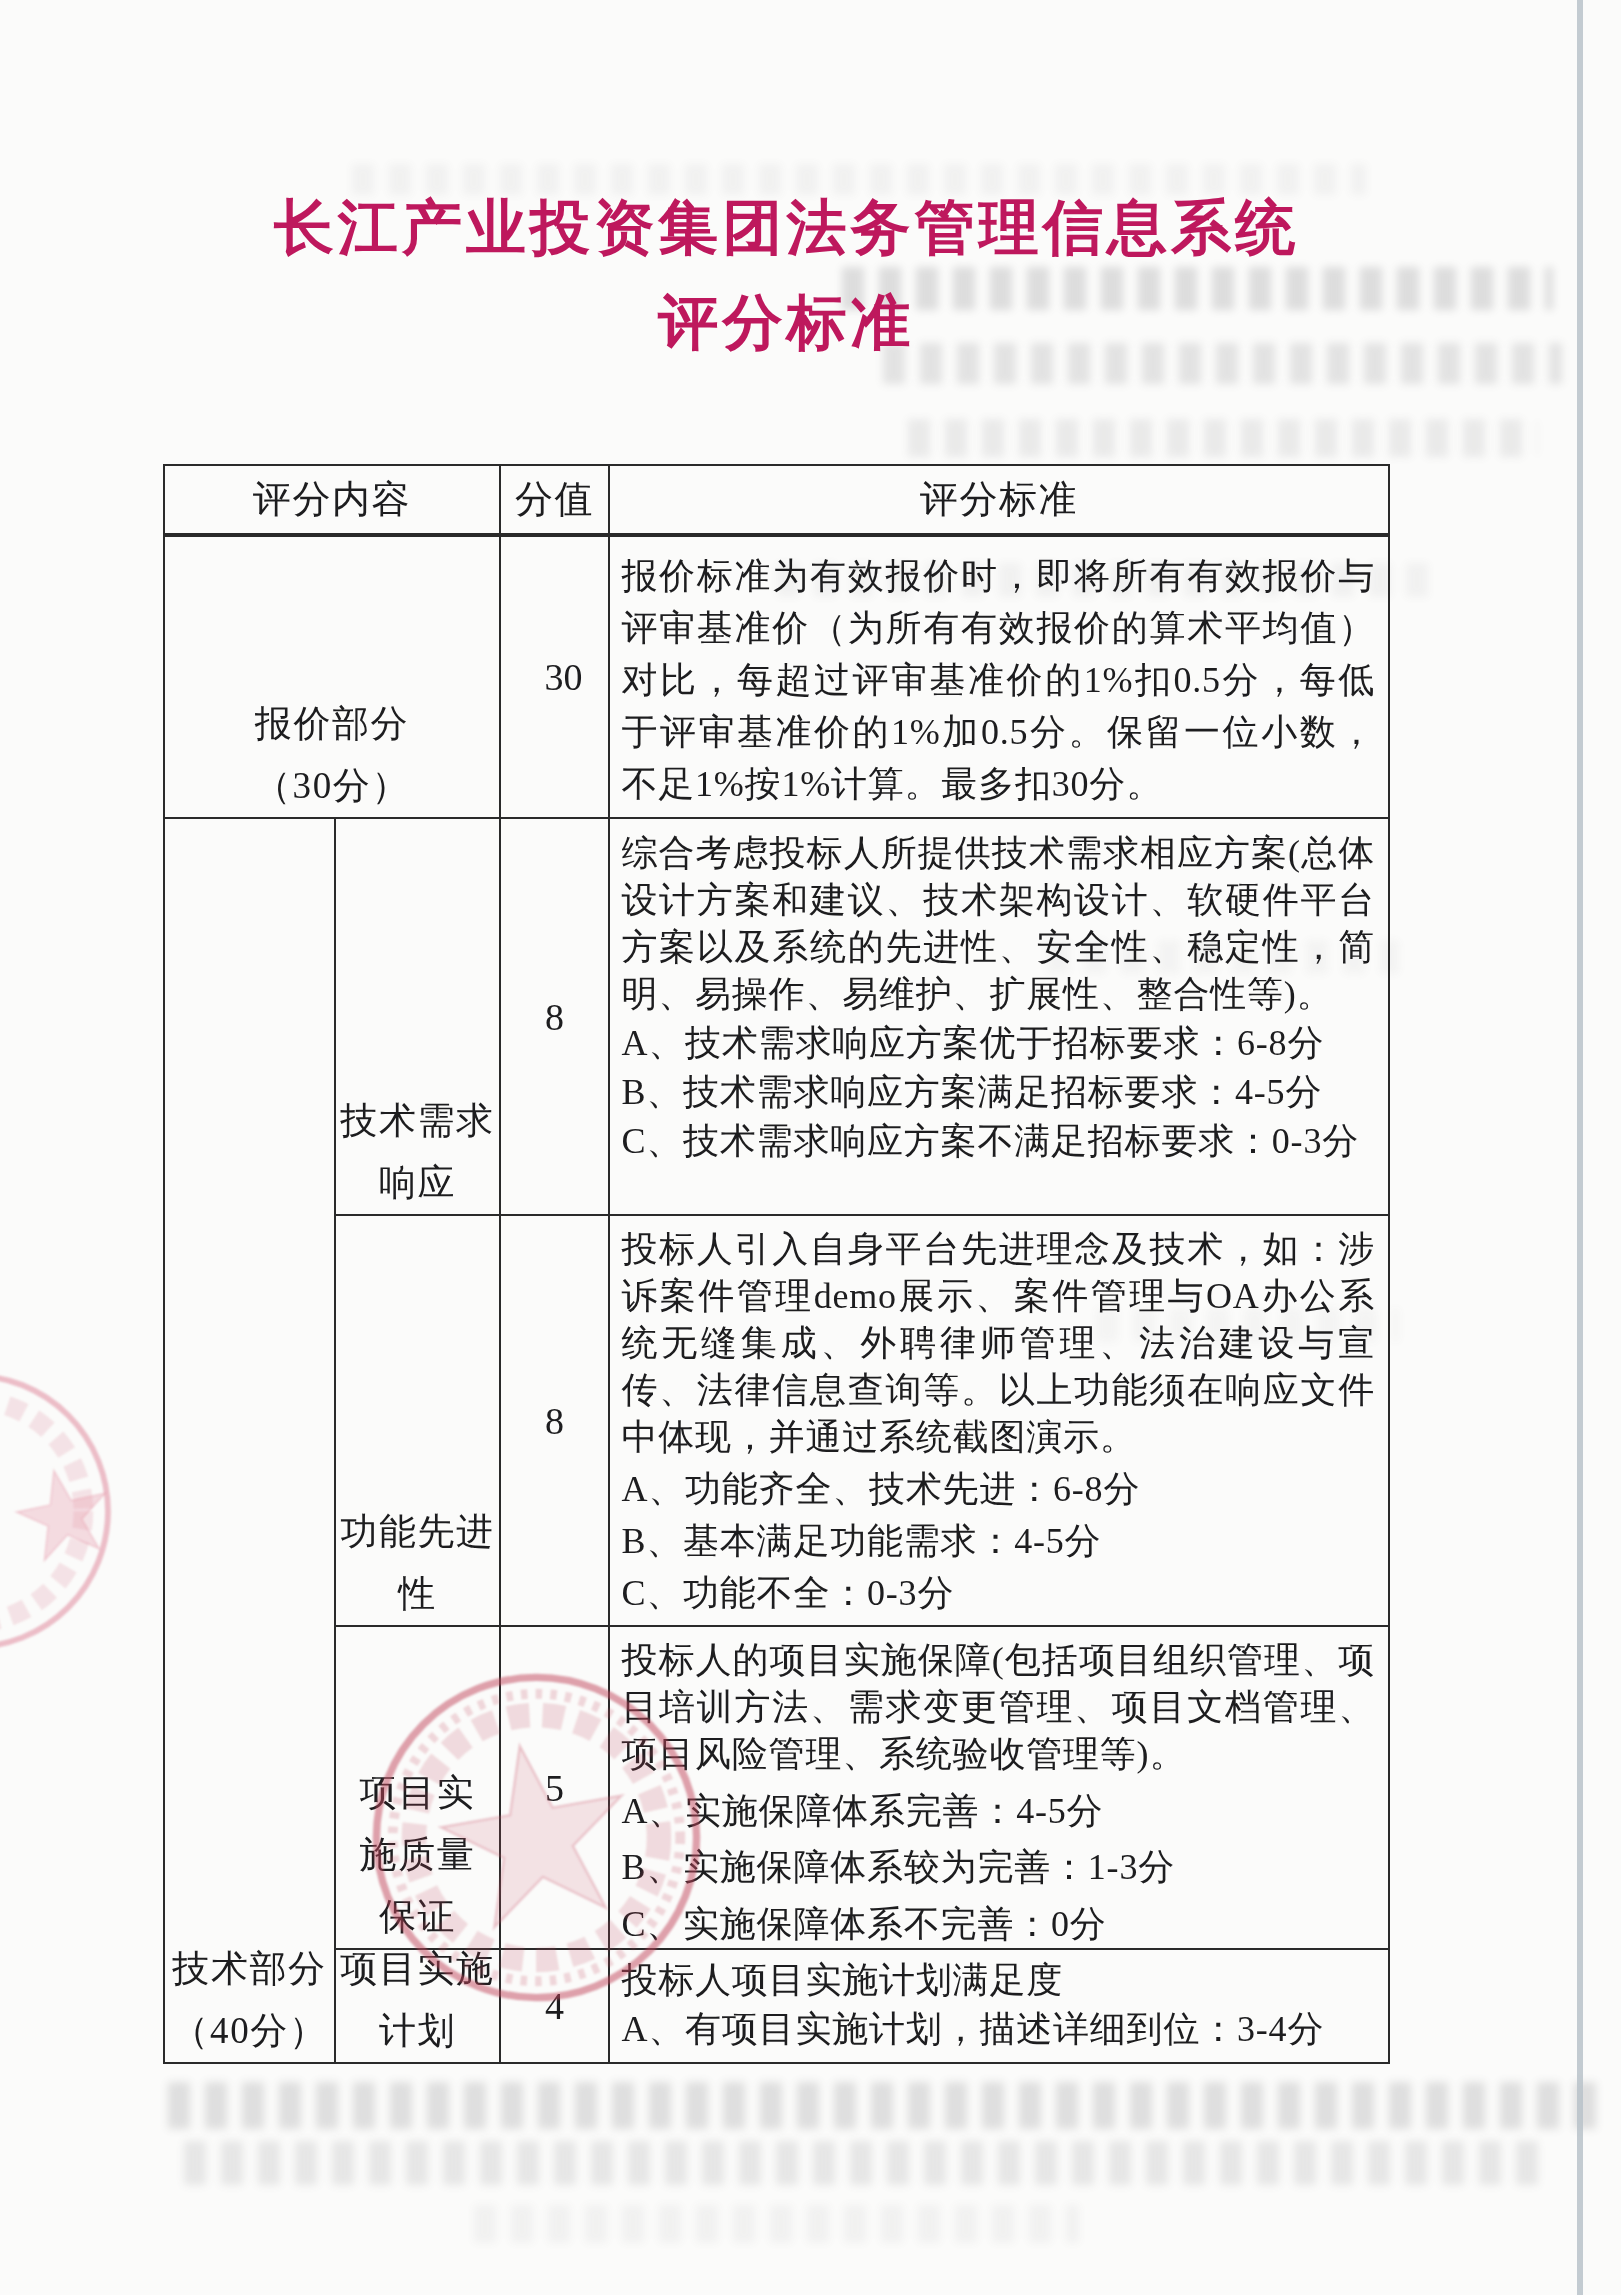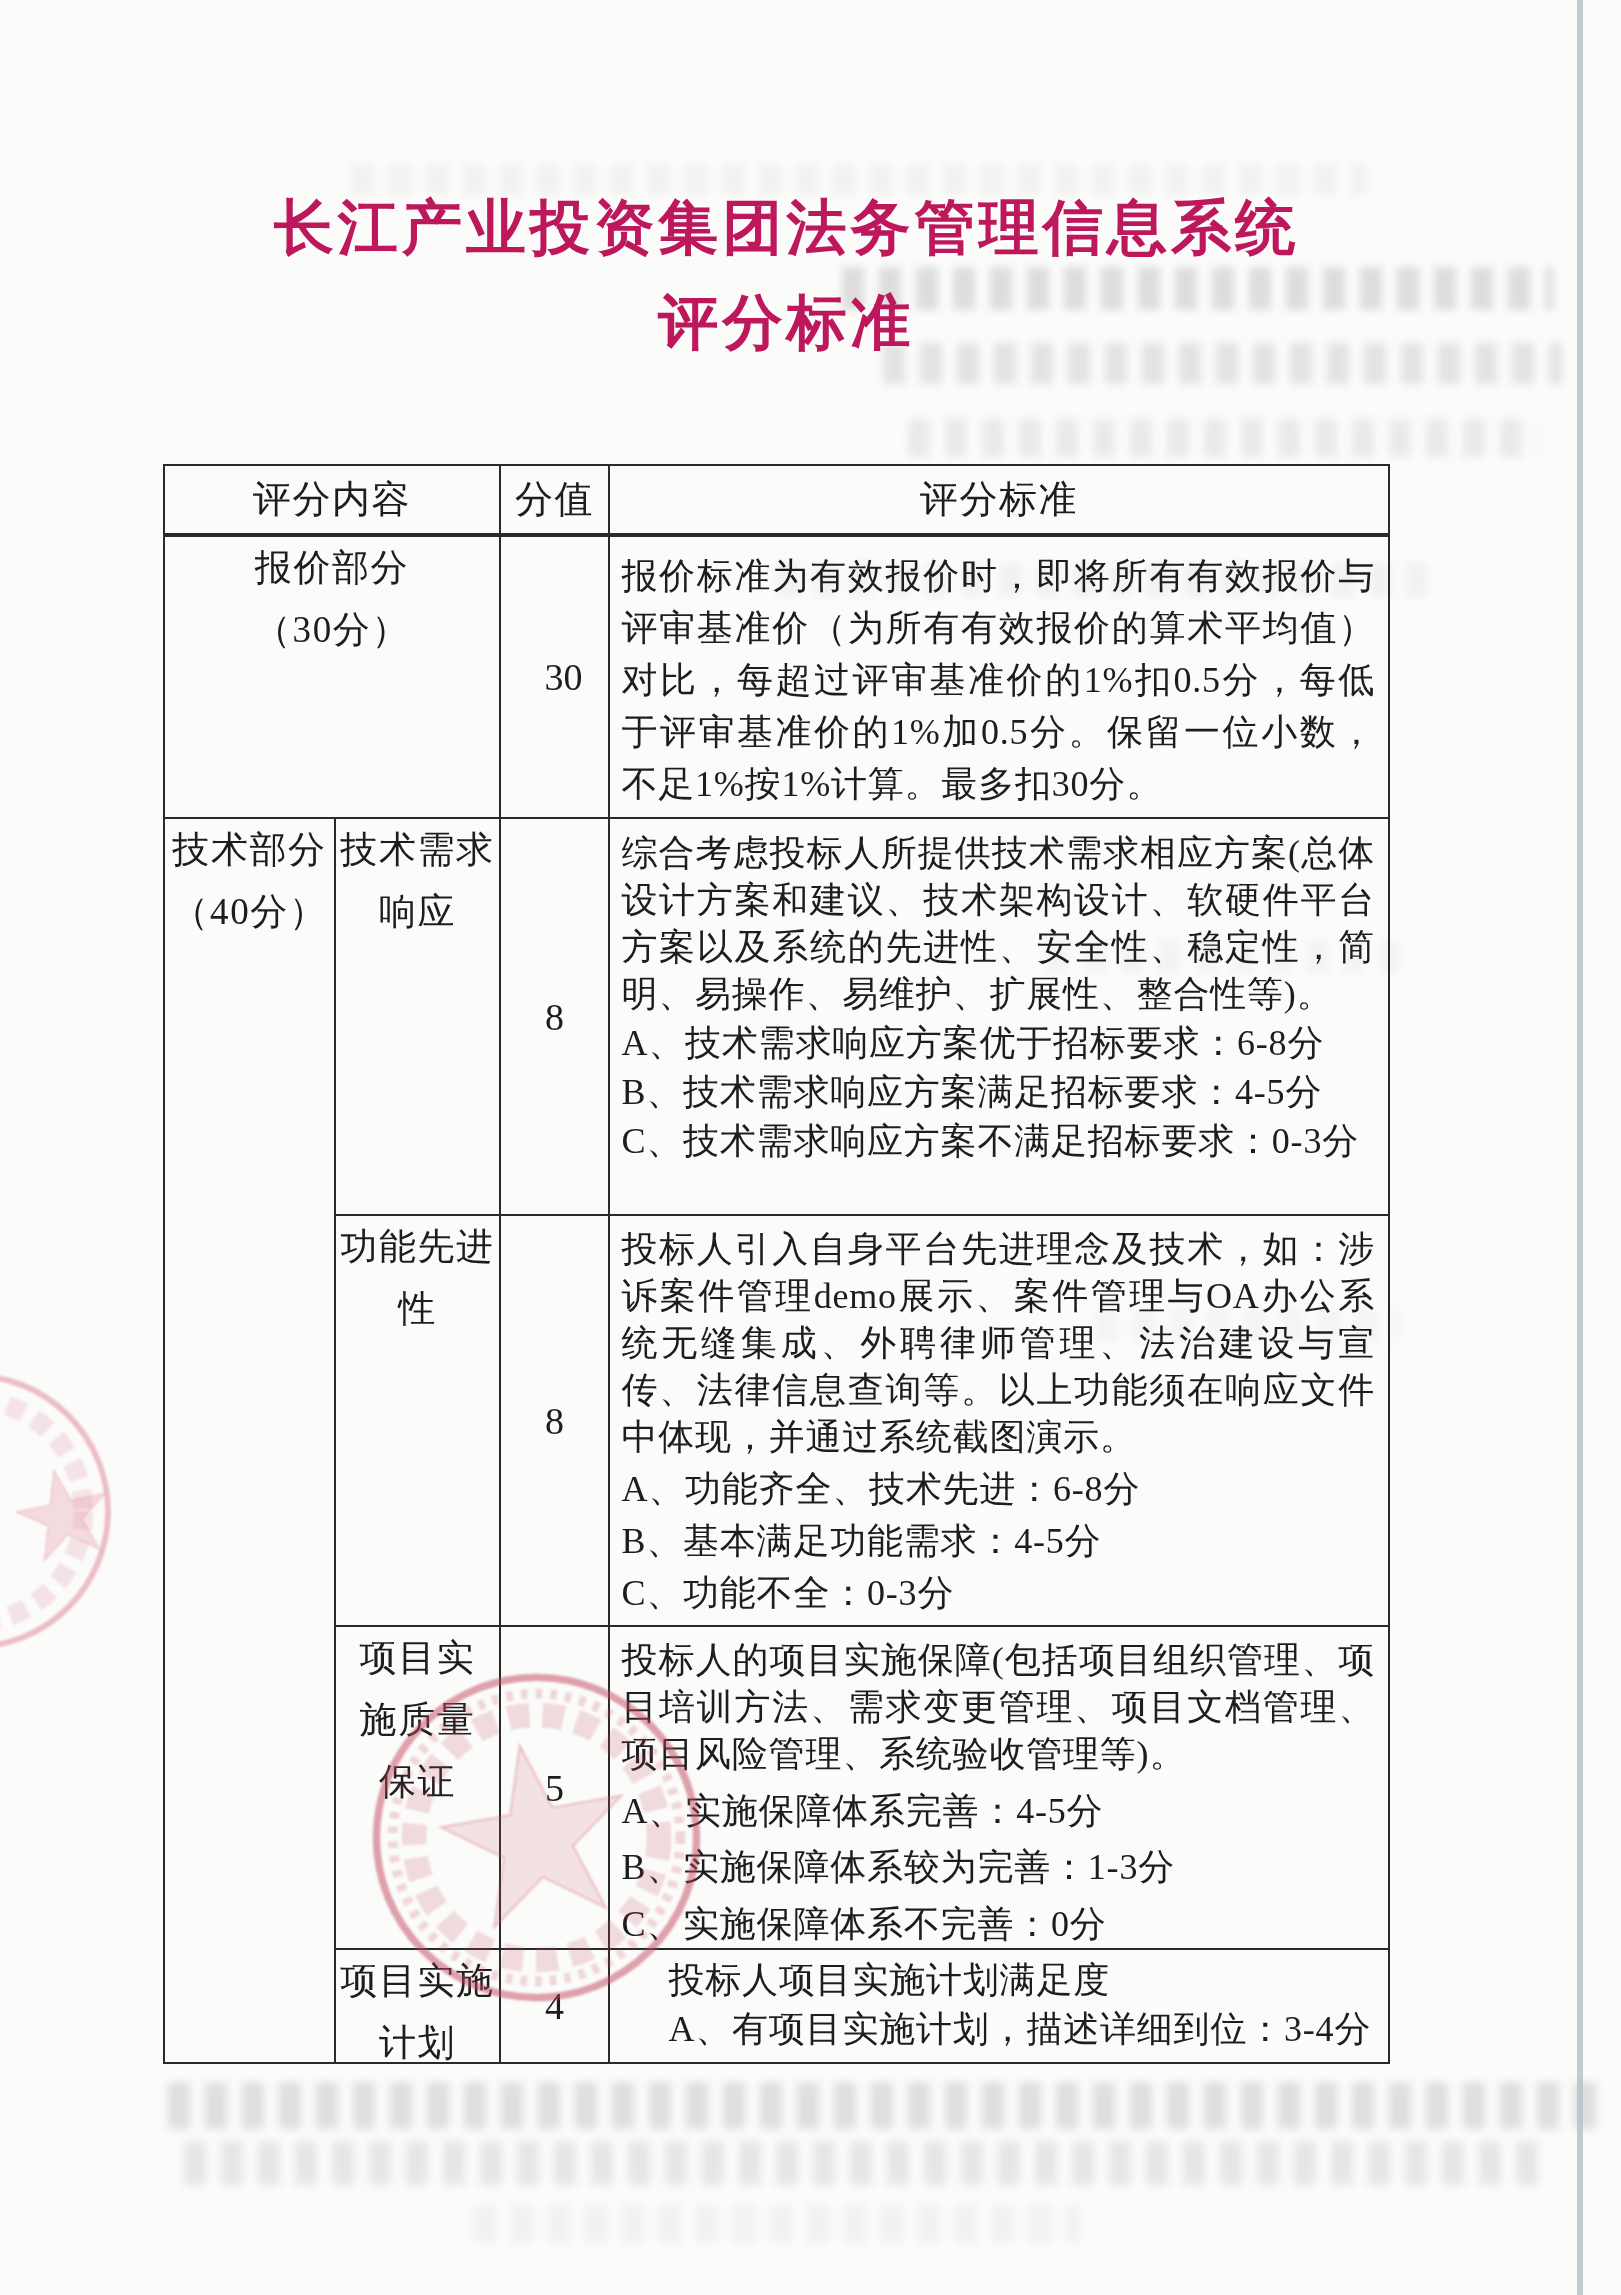--- a/index.html
+++ b/index.html
@@ -51,21 +51,21 @@
     overflow:hidden;
   }
   .noR{border-right:none;}
   .noB{border-bottom:none;}
   .head{
     display:flex;align-items:center;justify-content:center;
     font-size:38px;letter-spacing:1.6px;
     border-bottom-width:4.9px;
   }
   .sec{
-    display:flex;flex-direction:column;align-items:center;justify-content:flex-start;
+    display:flex;flex-direction:column;align-items:center;justify-content:flex-end;
     font-size:37px;line-height:62px;letter-spacing:1.6px;text-align:center;
   }
   .score{
     display:flex;align-items:center;justify-content:center;
     font-size:38px;
   }
   .crit{
     font-size:36px;letter-spacing:0.8px;text-align:justify;
     padding:11.4px 13px 0 11.4px;
   }
@@ -83,21 +83,21 @@
   .h-content{grid-column:1/3;grid-row:1;}
   .h-score{grid-column:3;grid-row:1;}
   .h-criteria{grid-column:4;grid-row:1;}
   .p-sec{grid-column:1/3;grid-row:2;}
   .p-score{grid-column:3;grid-row:2;padding-left:18px;}
   .p-crit{grid-column:4;grid-row:2;}
   .t-sec{grid-column:1;grid-row:3/7;}
   .n2{grid-column:2;grid-row:3;} .s2{grid-column:3;grid-row:3;} .c2{grid-column:4;grid-row:3;}
   .n3{grid-column:2;grid-row:4;} .s3{grid-column:3;grid-row:4;} .c3{grid-column:4;grid-row:4;}
   .n4{grid-column:2;grid-row:5;} .s4{grid-column:3;grid-row:5;} .c4{grid-column:4;grid-row:5;}
-  .n5{grid-column:2;grid-row:6;} .s5{grid-column:3;grid-row:6;} .c5{grid-column:4;grid-row:6;margin-left:47px;}
+  .n5{grid-column:2;grid-row:6;} .s5{grid-column:3;grid-row:6;} .c5{grid-column:4;grid-row:6;}
   
   .stamp{position:absolute;pointer-events:none;filter:blur(1.1px);}
 </style>
 </head>
 <body>
 
 <div class="page">
 
   <div class="ghost" style="left:352px;top:164px;width:1014px;height:31px;opacity:.10;"></div>
   <div class="ghost" style="left:842px;top:267px;width:711px;height:43px;opacity:.32;"></div>

